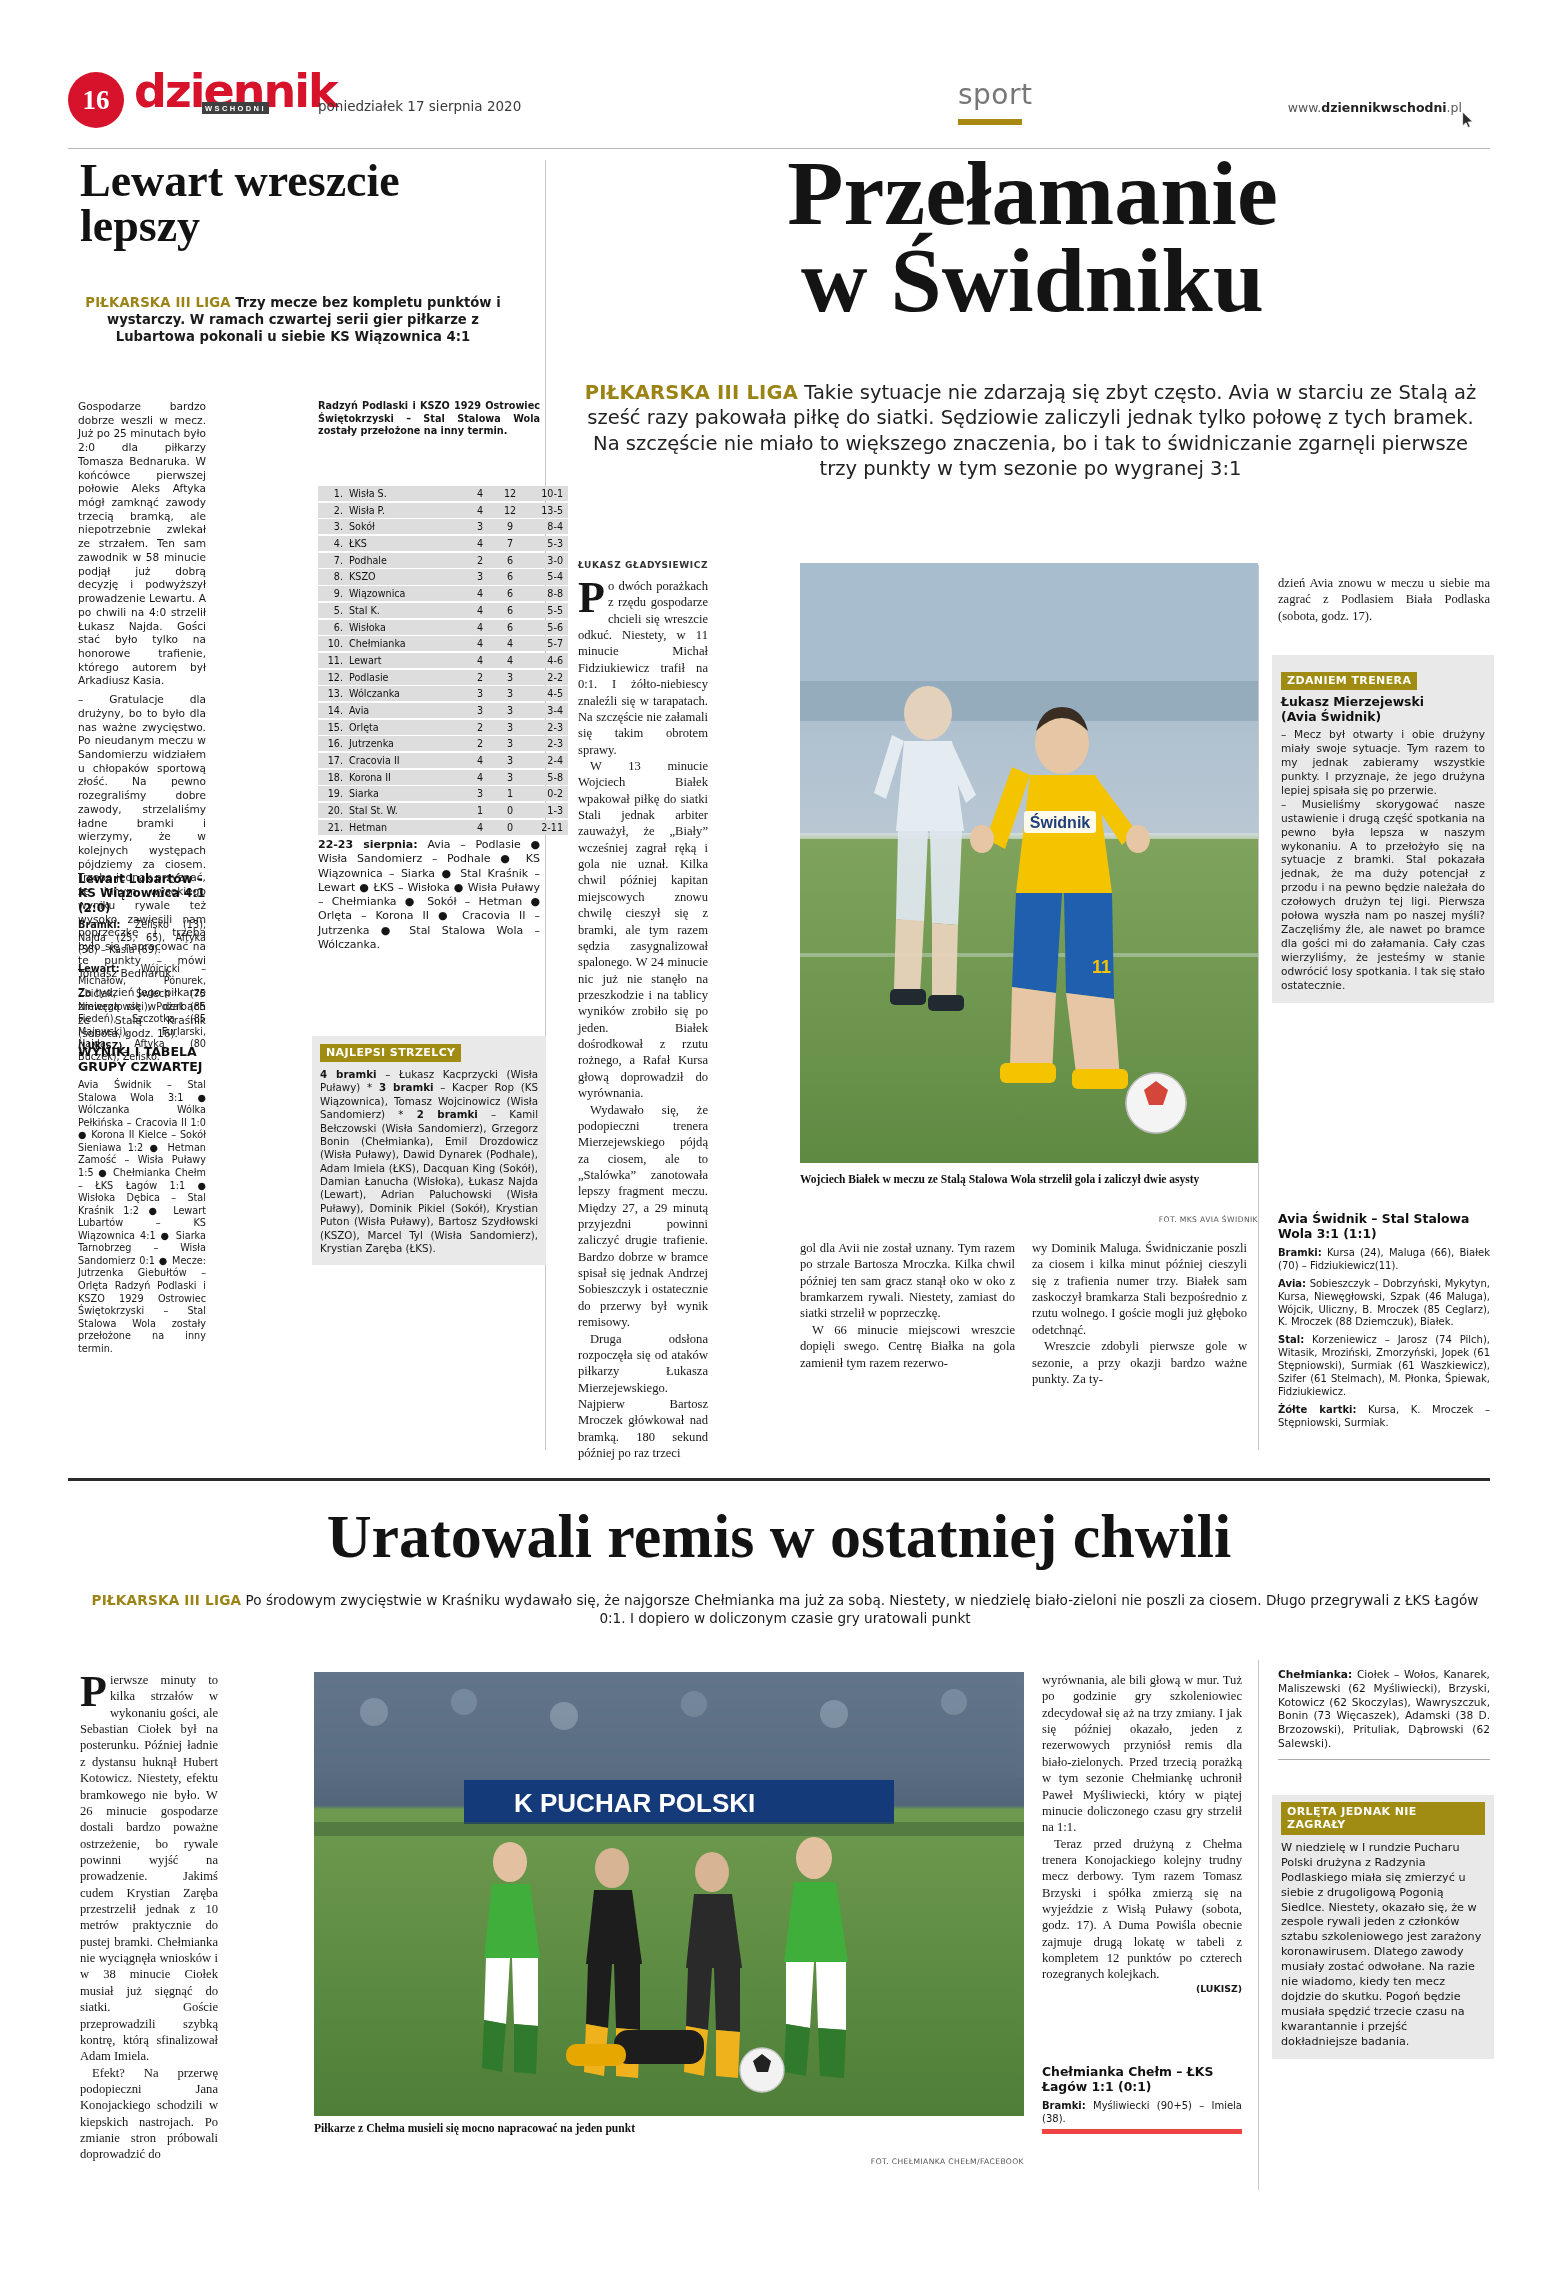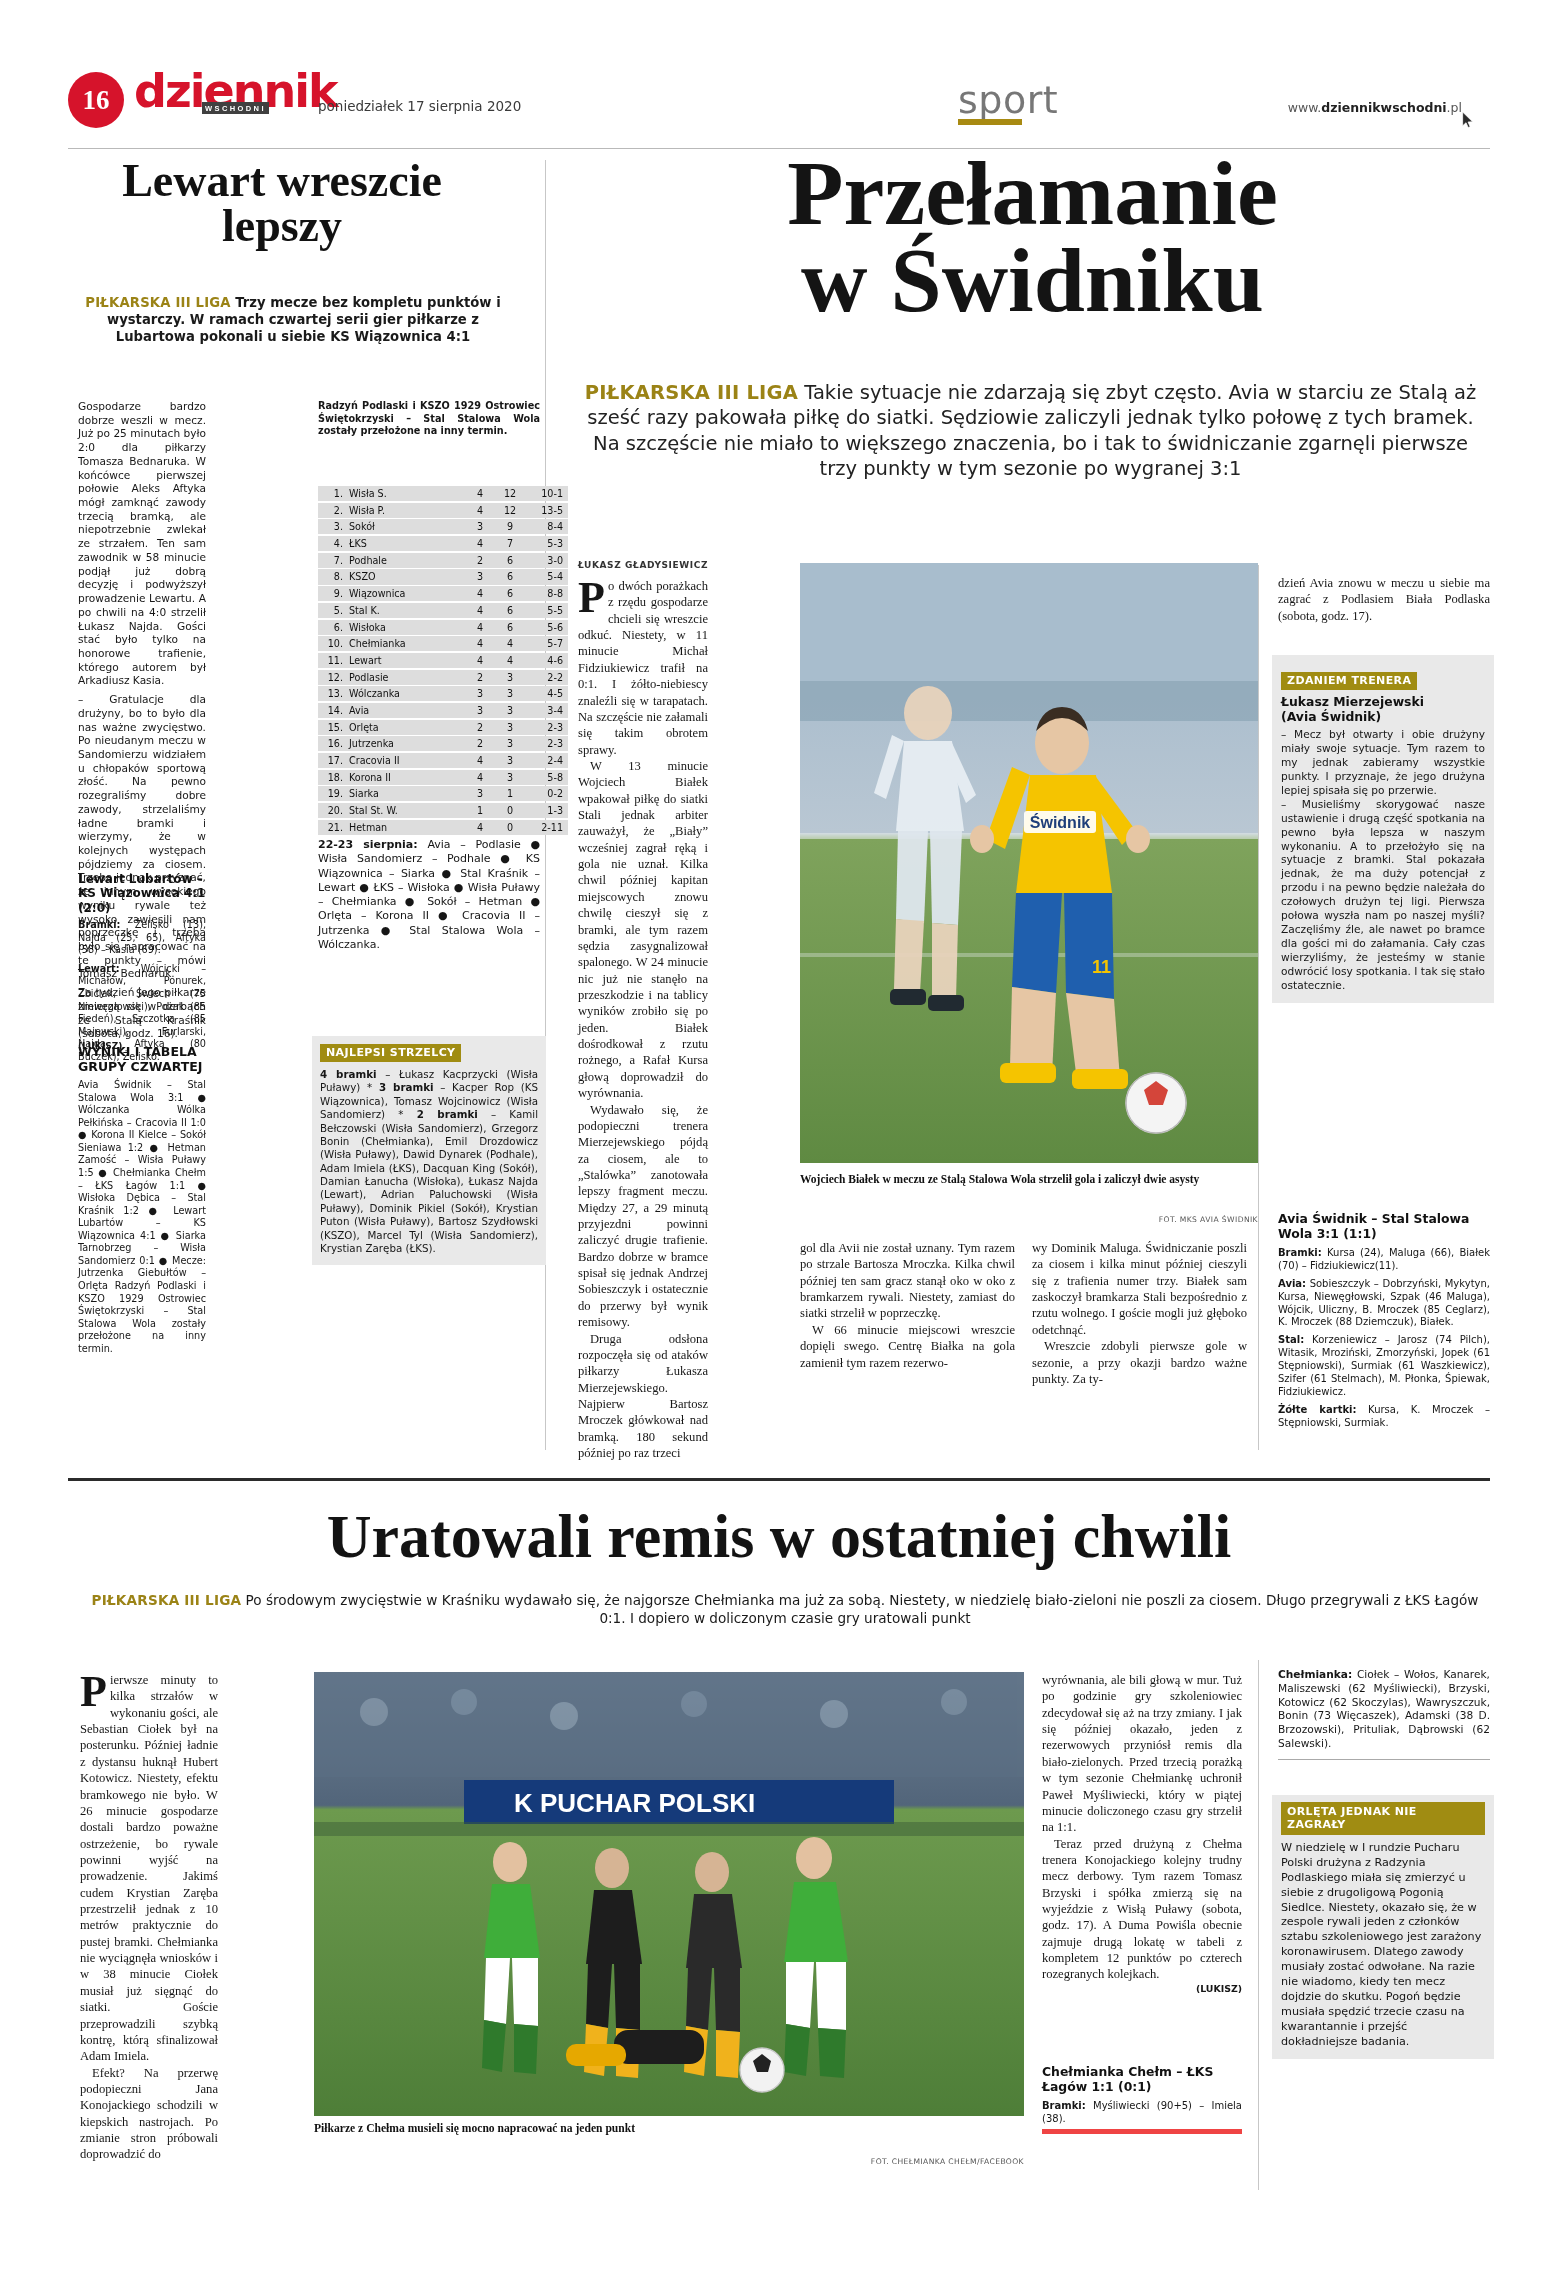--- a/index.html
+++ b/index.html
@@ -28,41 +28,41 @@
   }
   .logo-badge{
     position:absolute;left:134px;top:22px;background:#404040;color:#fff;
     font-size:7.5px;letter-spacing:2.4px;font-weight:bold;padding:1.5px 3px;
   }
   .issue-date{
     position:absolute;left:250px;top:18px;font-size:13.5px;color:#3a3a3a;
     font-family:"DejaVu Sans",sans-serif;
   }
   .sport-word{
-    position:absolute;left:890px;top:-2px;font-size:38px;color:#777;
+    position:absolute;left:890px;top:-2px;font-size:28px;color:#777;
     font-family:"DejaVu Sans",sans-serif;letter-spacing:0.5px;
   }
   .sport-rule{position:absolute;left:890px;top:39px;width:64px;height:6px;background:#a88a12;}
   .site-url{
     position:absolute;right:28px;top:20px;font-size:12.5px;color:#555;
     font-family:"DejaVu Sans",sans-serif;
   }
   .site-url b{color:#222;}
   .hairline{position:absolute;left:68px;top:119px;width:1422px;height:1px;background:#b9b9b9;}
   .cursor{position:absolute;right:14px;top:32px;width:14px;height:17px;}
 
   
   .vrule{position:absolute;width:1px;background:#c7c7c7;}
   .thickrule{position:absolute;height:3px;background:#2b2b2b;}
 
   
   .lewart-head{
-    position:absolute;left:57px;top:158px;width:450px;
+    position:absolute;left:80px;top:158px;width:450px;
     font-family:"Liberation Serif",serif;font-weight:bold;
-    font-size:46px;line-height:0.98;text-align:center;color:#121212;
+    font-size:46px;line-height:0.98;color:#121212;
   }
   .lewart-lead{
     position:absolute;left:78px;top:295px;width:430px;
     font-family:"DejaVu Sans",sans-serif;font-size:13.2px;line-height:1.28;
     text-align:center;color:#1a1a1a;font-weight:bold;
   }
   .kicker{color:#9b8316;font-weight:bold;letter-spacing:0.2px;}
 
   .col{
     position:absolute;font-family:"DejaVu Sans",sans-serif;

